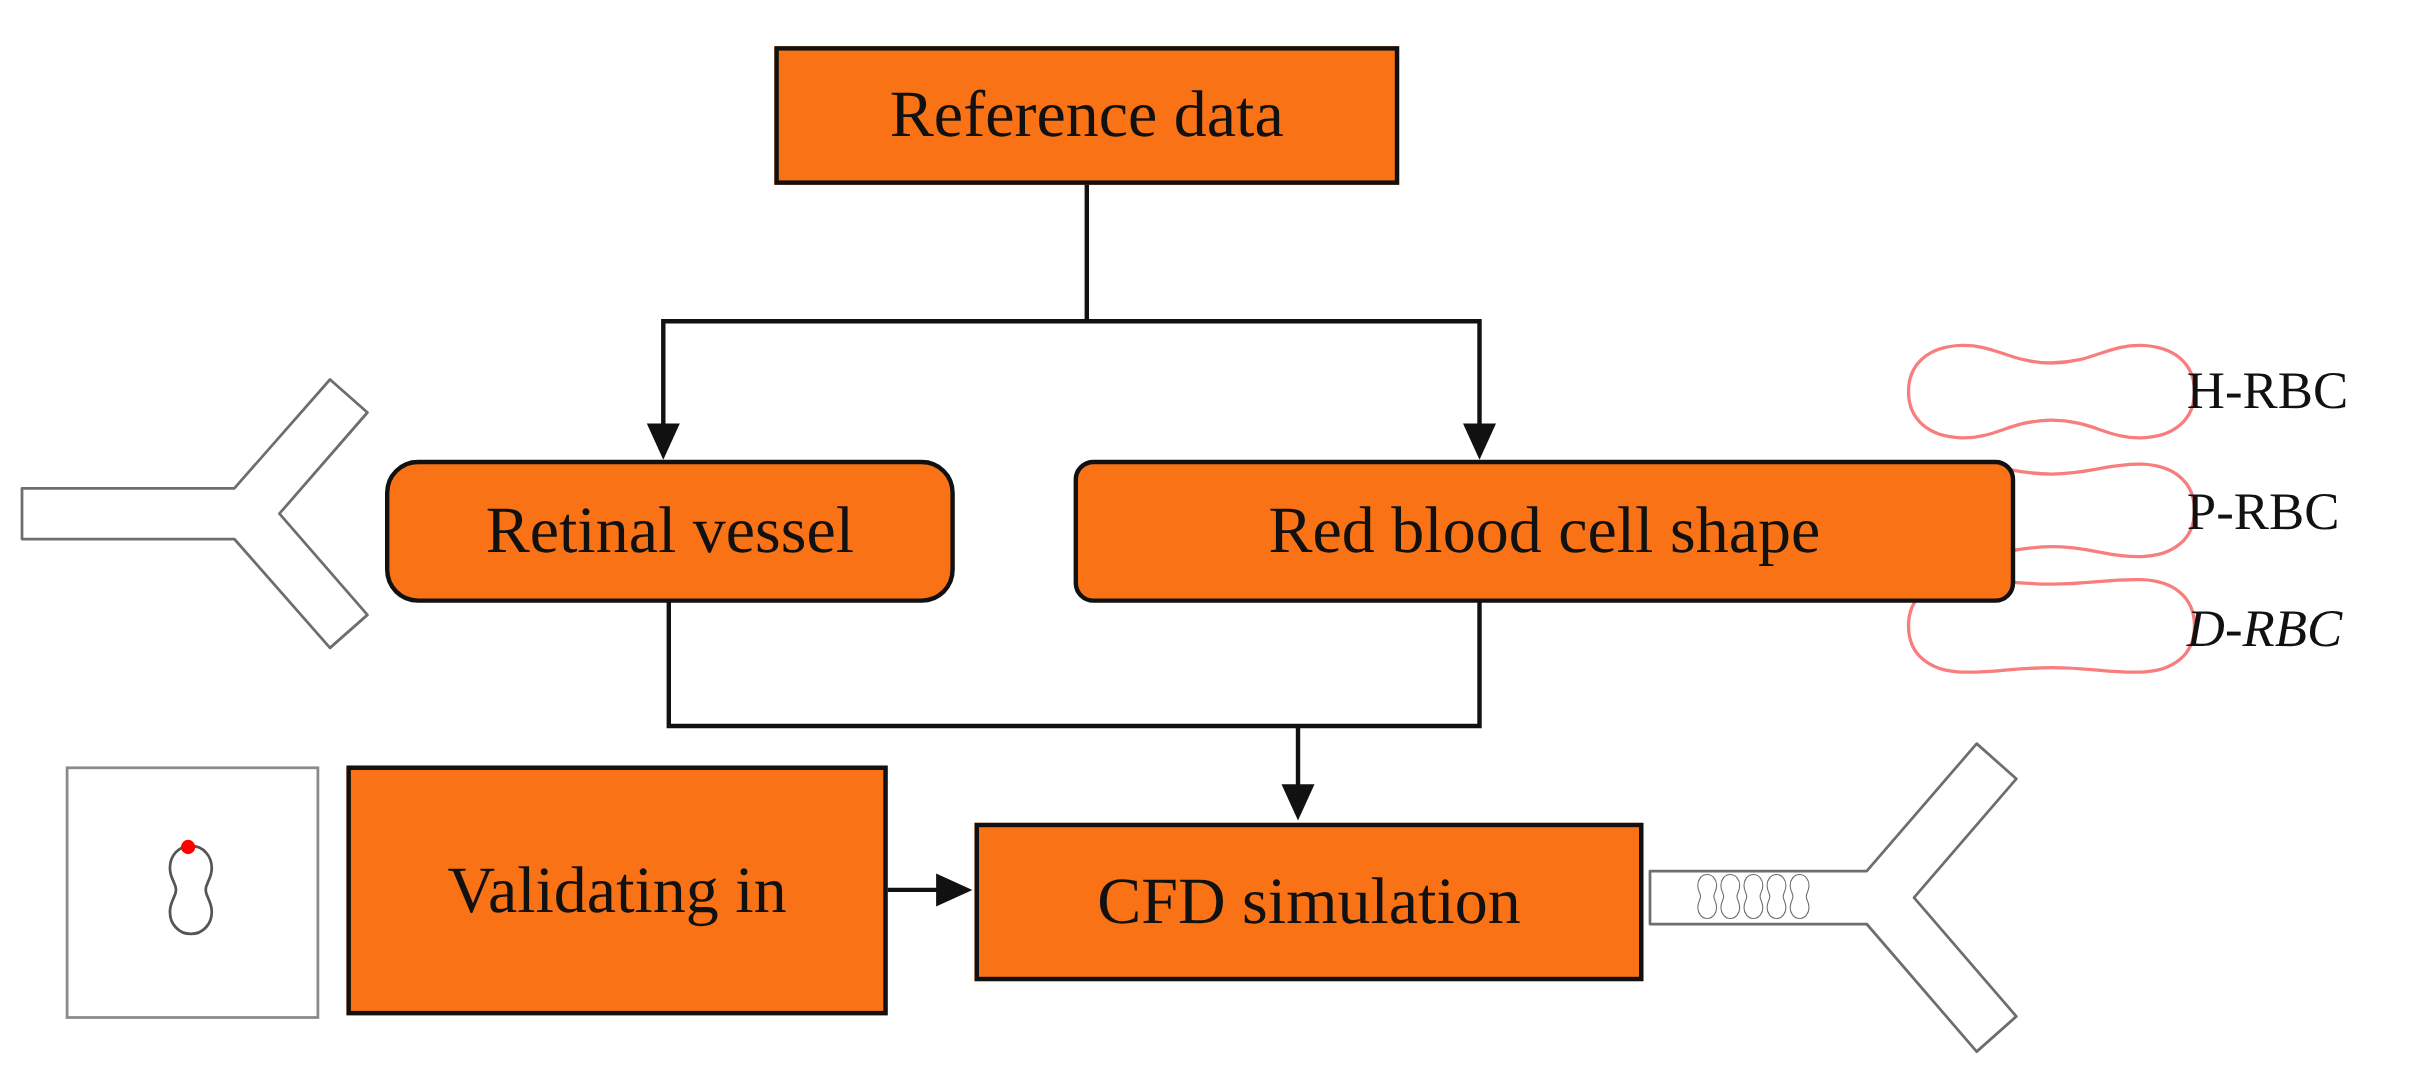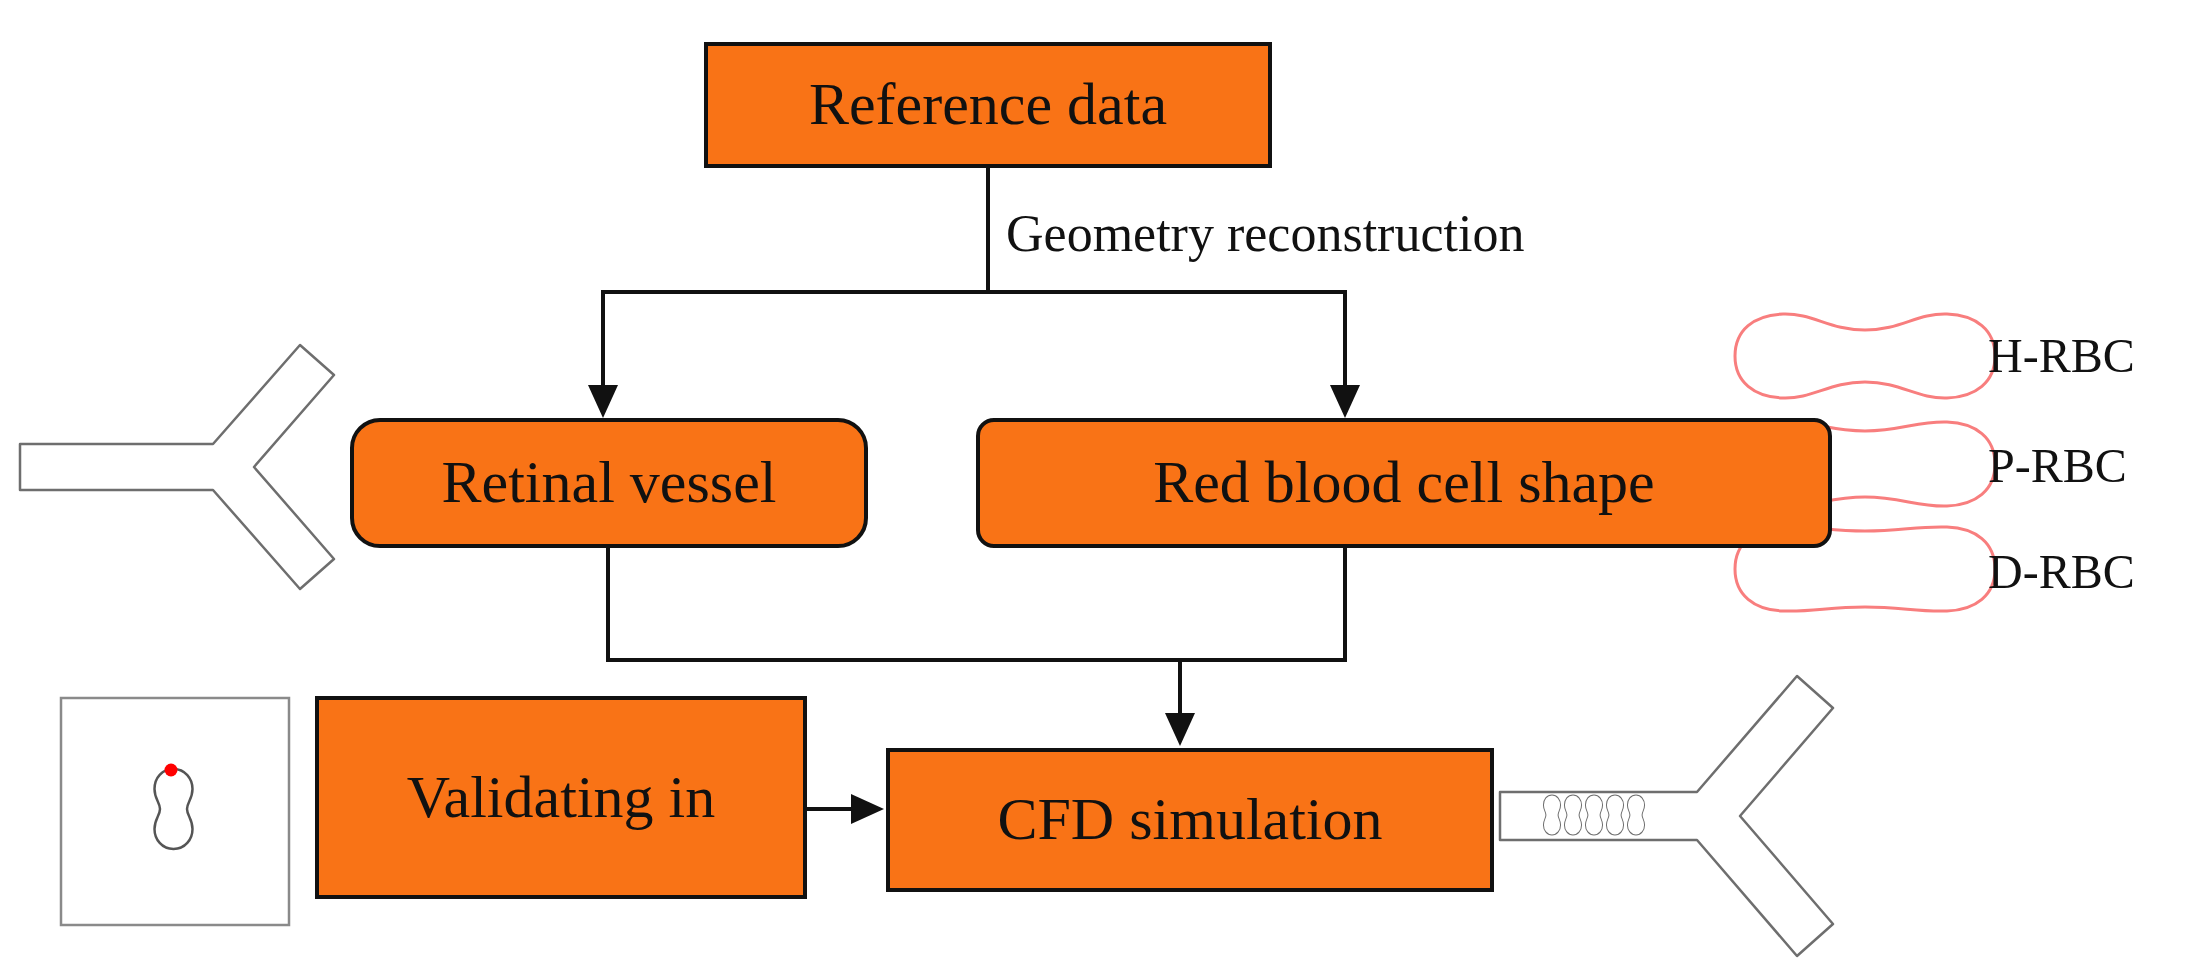--- a/index.html
+++ b/index.html
@@ -33,41 +33,41 @@
     justify-content: center;
     text-align: center;
     font-size: 60px;
     line-height: 1.12;
     white-space: nowrap;
     z-index: 2;
   }
   .box-reference   { left: 704px; top: 42px;  width: 568px; height: 126px; }
   .box-retinal     { left: 350px; top: 418px; width: 518px; height: 130px; border-radius: 30px; }
   .box-rbc-shape   { left: 976px; top: 418px; width: 856px; height: 130px; border-radius: 18px; }
-  .box-validating  { left: 315px; top: 696px; width: 492px; height: 203px; }
+  .box-validating  { left: 315px; top: 696px; width: 492px; height: 227px; }
   .box-cfd         { left: 886px; top: 748px; width: 608px; height: 144px; }
 
   .edge-label {
     position: absolute;
     left: 1006px;
     top: 204px;
     font-size: 52px;
     white-space: nowrap;
     z-index: 2;
   }
   .rbc-label {
     position: absolute;
     left: 1988px;
     font-size: 48px;
     white-space: nowrap;
     z-index: 2;
   }
   .rbc-label-h { top: 328px; }
   .rbc-label-p { top: 438px; }
-  .rbc-label-d { top: 544px; }
+  .rbc-label-d { top: 544px; font-style: italic; }
 
   svg { display: block; }
 </style>
 </head>
 <body>
 
 <div class="canvas">
 
   <svg class="layer" viewBox="0 0 2204 969" xmlns="http://www.w3.org/2000/svg">
 
@@ -124,21 +124,20 @@
         <use href="#cell-shape" transform="translate(1615,815) scale(0.45,0.5)" vector-effect="non-scaling-stroke"></use>
         <use href="#cell-shape" transform="translate(1636,815) scale(0.45,0.5)" vector-effect="non-scaling-stroke"></use>
       </g>
     </g>
   </svg>
 
   <div class="box box-reference">
     <span>Reference data</span>
   </div>
 
-  <div class="edge-label">Geometry reconstruction</div>
 
   <div class="box box-retinal">
     <span>Retinal vessel</span>
   </div>
 
   <div class="box box-rbc-shape">
     <span>Red blood cell shape</span>
   </div>
 
   <div class="box box-validating">

